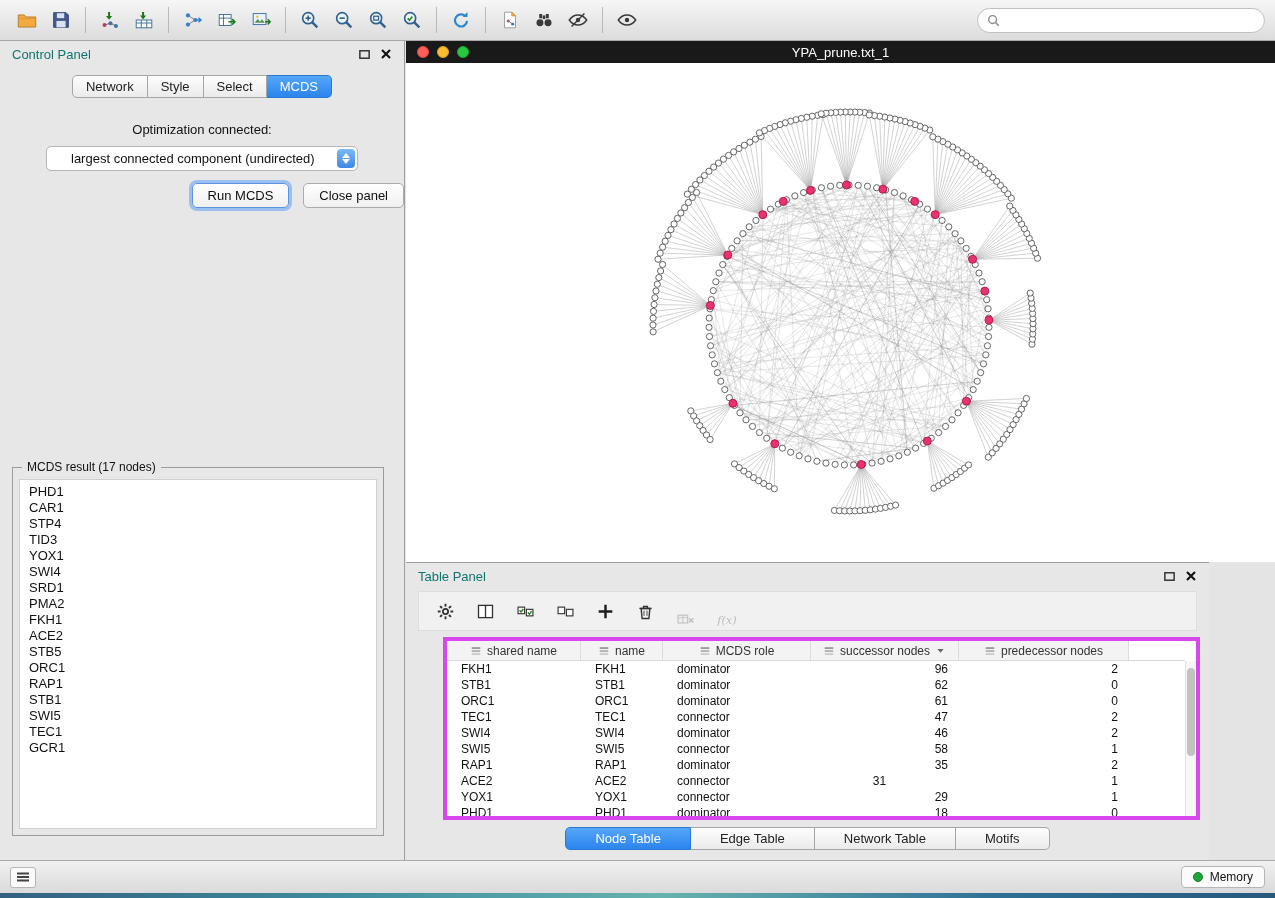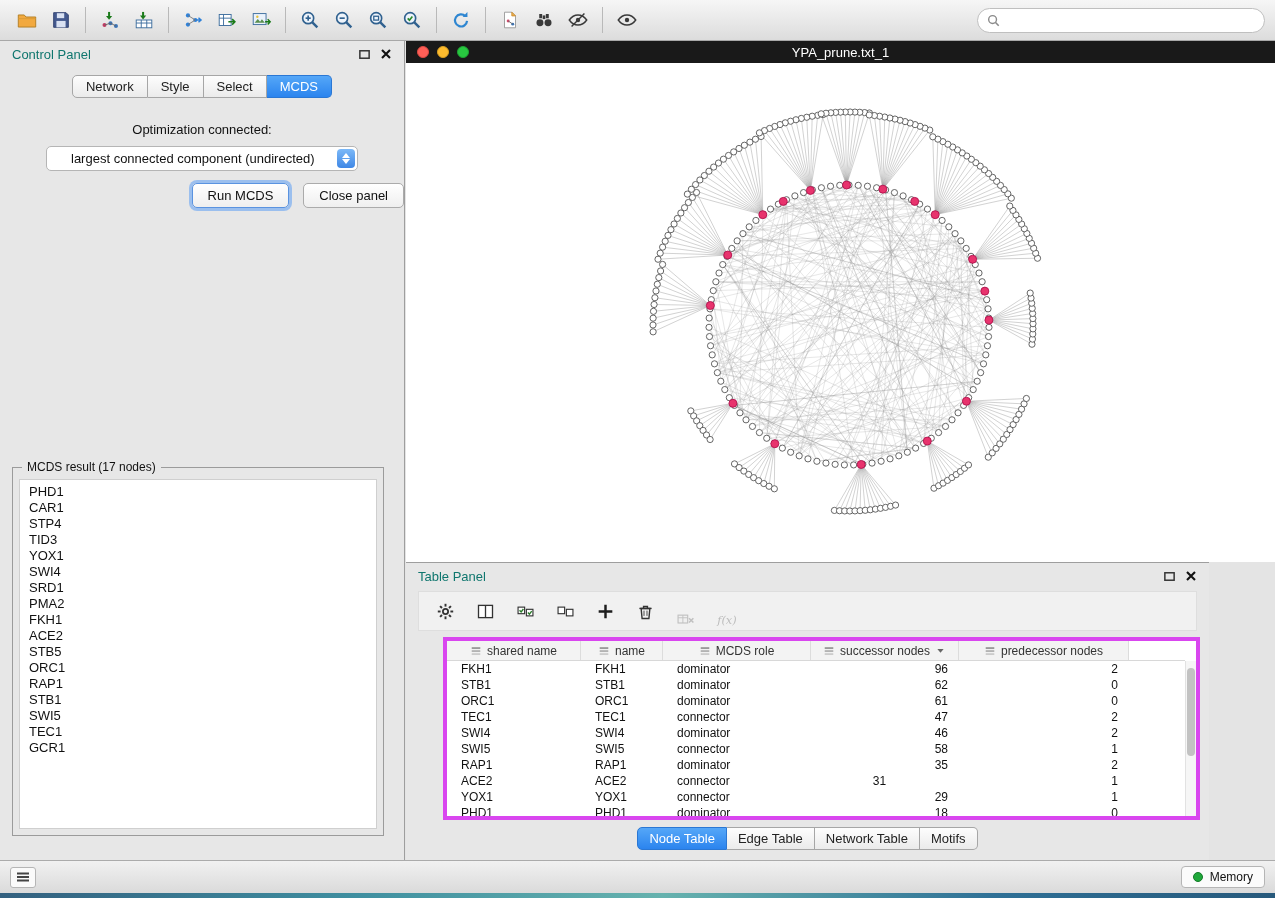--- a/index.html
+++ b/index.html
@@ -86,21 +86,21 @@
   .t-body { width:calc(100% - 11px); }
   .t-row { display:flex; height:16px; cursor:default; }
   .t-cell { font-size:12px; color:#111; line-height:16px; overflow:hidden; white-space:nowrap; }
   .t-cell.txt { padding-left:14px; text-align:left; }
   .t-cell.num { padding-right:11px; text-align:right; }
   .v-scroll { position:absolute; top:20px; right:0; bottom:0; width:11px; background:#f6f6f6;
     border-left:1px solid #e2e2e2; }
   .v-thumb { position:absolute; top:7px; left:1px; width:8px; height:88px; background:#c2c2c2;
     border-radius:4px; cursor:pointer; }
   .tp-tabs { position:absolute; bottom:10px; left:0; right:0; display:flex; justify-content:center; }
-  .ttab { padding:3px 11px; font-size:13px; color:#222; cursor:pointer;
+  .ttab { padding:3px 29px; font-size:13px; color:#222; cursor:pointer;
     background:linear-gradient(#fdfdfd,#ebebeb); border:1px solid #a6a6a6; border-left:none; }
   .ttab:first-child { border-left:1px solid #a6a6a6; border-radius:5px 0 0 5px; }
   .ttab:last-child { border-radius:0 5px 5px 0; }
   .ttab.active { background:linear-gradient(#55a7f8,#2b84ee); color:#fff; border-color:#2a77d4; }
 
   
   .status-bar { position:absolute; left:0; top:860px; width:1275px; height:33px;
     background:linear-gradient(#f1f1f1,#dadada); border-top:1px solid #ababab;
     display:flex; align-items:center; padding:0 10px; }
   .sb-left-btn { width:26px; height:21px; background:#fafafa; border:1px solid #b5b5b5;

